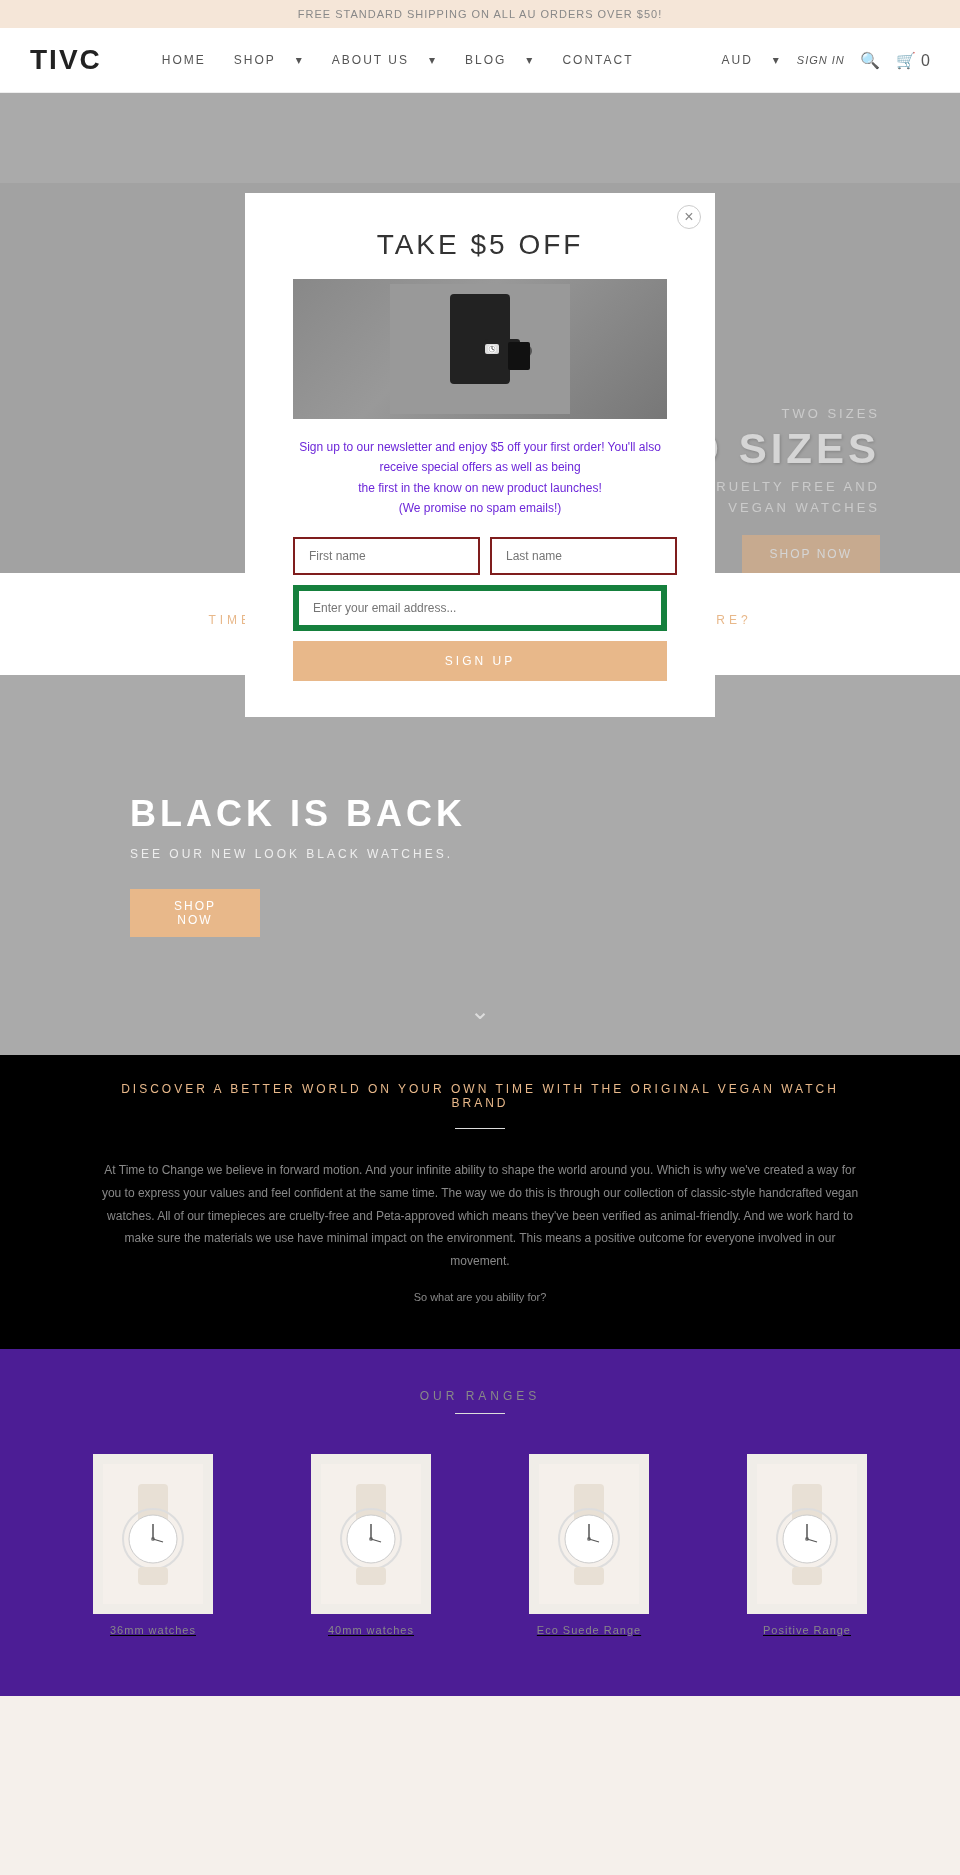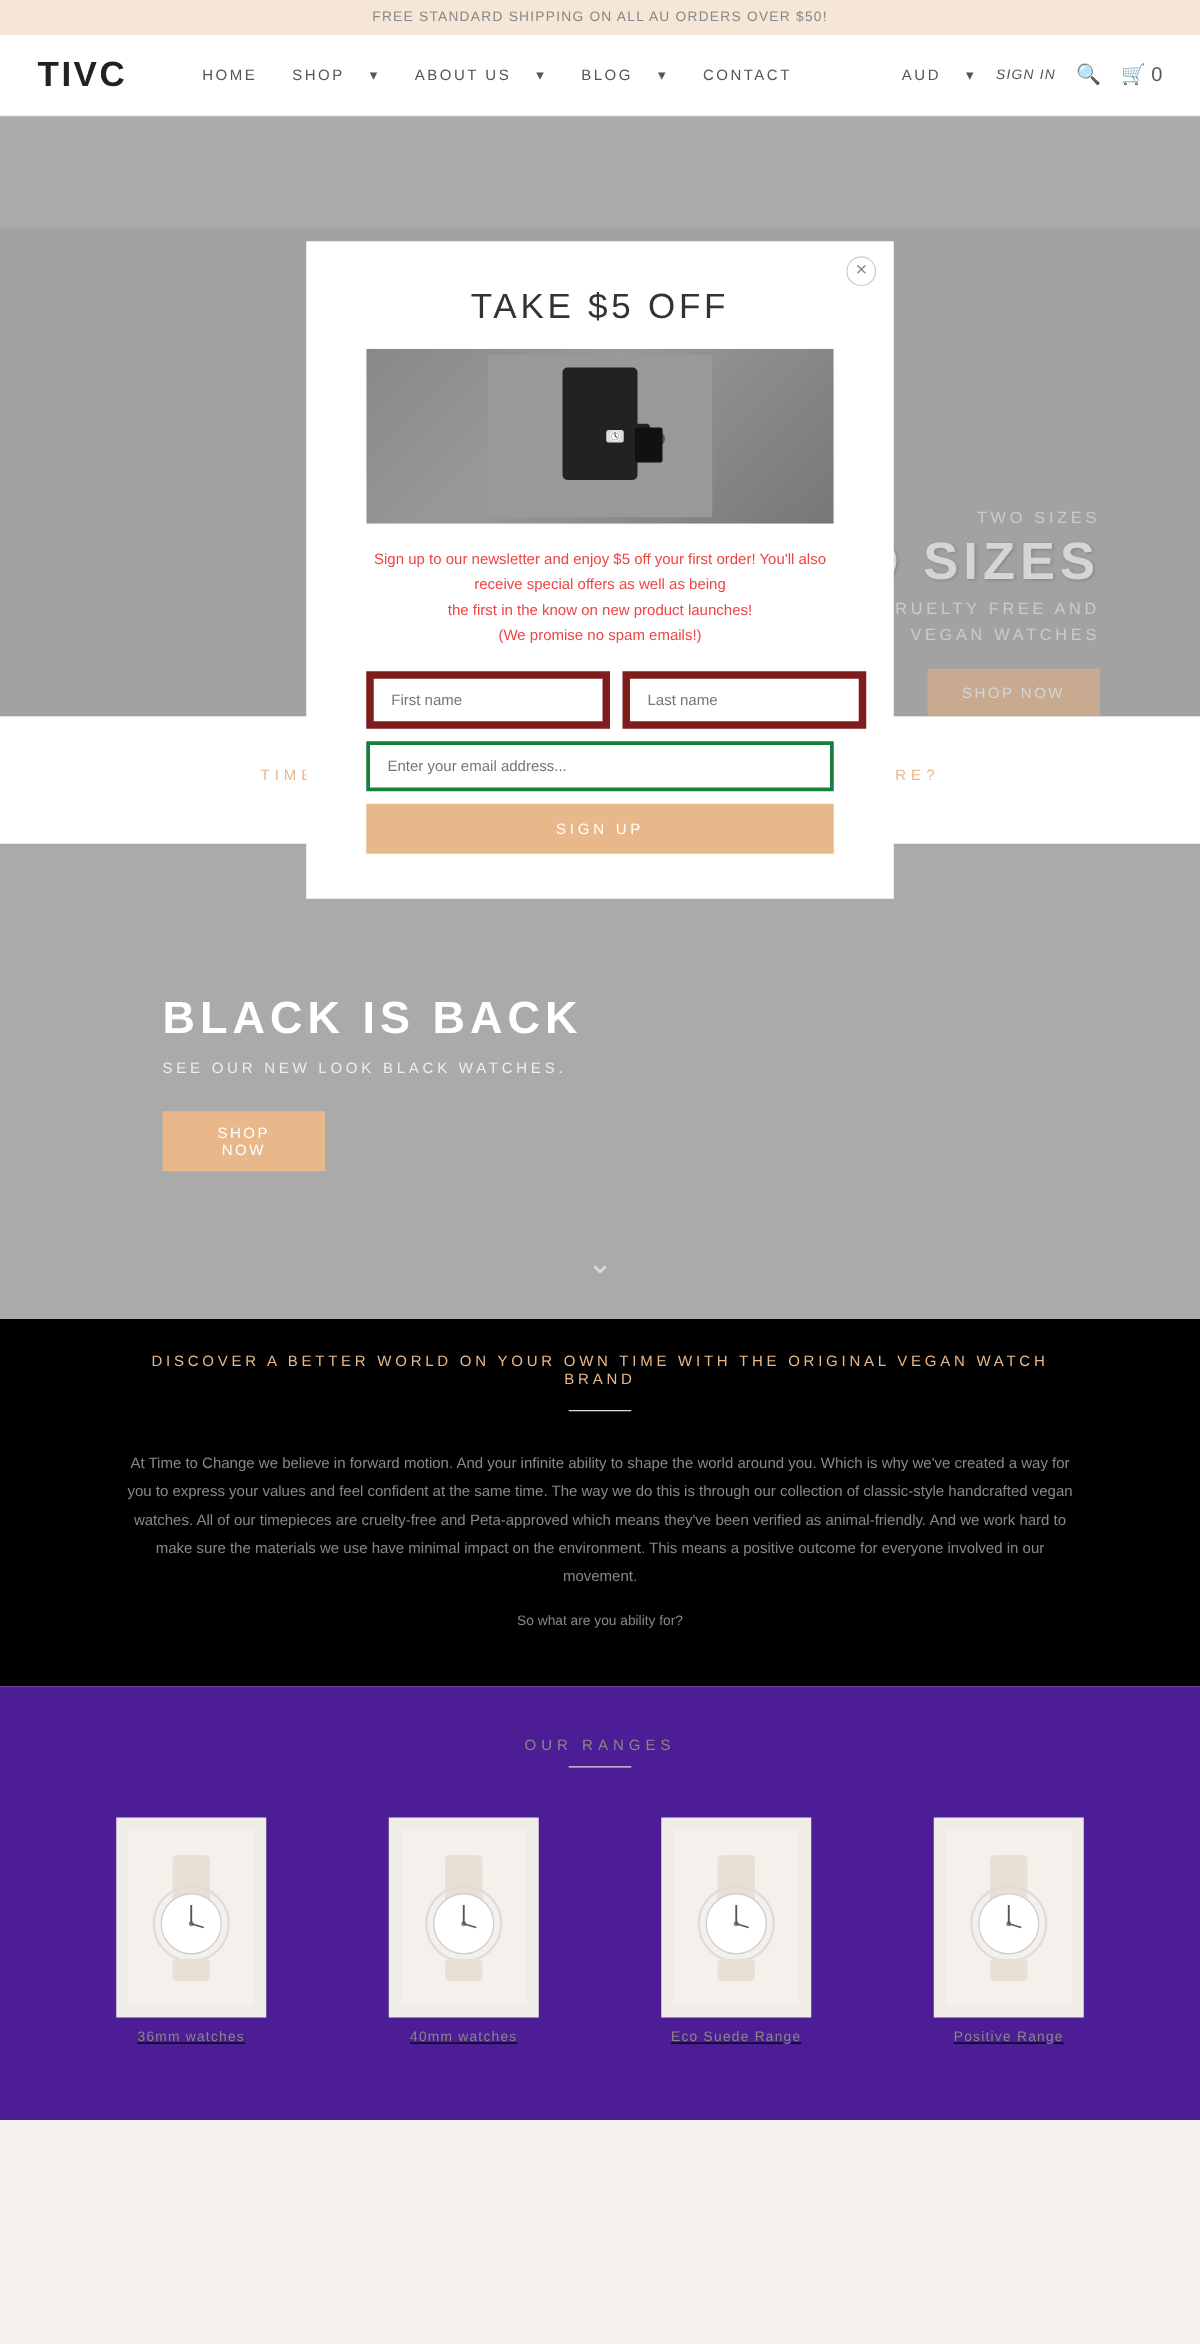--- a/index.html
+++ b/index.html
@@ -187,41 +187,41 @@
     .modal-image-inner {
       width: 100%;
       height: 100%;
       background: linear-gradient(135deg, #888 0%, #999 40%, #777 100%);
       display: flex;
       align-items: center;
       justify-content: center;
     }
     .modal-body-text {
       font-size: 12px;
-      color: #ef4444;
+      color: #6d28d9;
       line-height: 1.7;
       margin-bottom: 18px;
     }
     .form-row {
       display: flex;
       gap: 10px;
       margin-bottom: 10px;
     }
     .form-input {
       flex: 1;
       padding: 10px 14px;
-      border: 6px solid #7f1d1d;
+      border: 2px solid #7f1d1d;
       font-size: 12px;
       color: #aaa;
       outline: none;
     }
     .form-input-full {
       width: 100%;
       padding: 10px 14px;
-      border: 3px solid #15803d;
+      border: 6px solid #15803d;
       font-size: 12px;
       color: #aaa;
       outline: none;
       margin-bottom: 10px;
     }
     .signup-btn {
       width: 100%;
       padding: 13px;
       background: #e8b88a;
       color: white;

